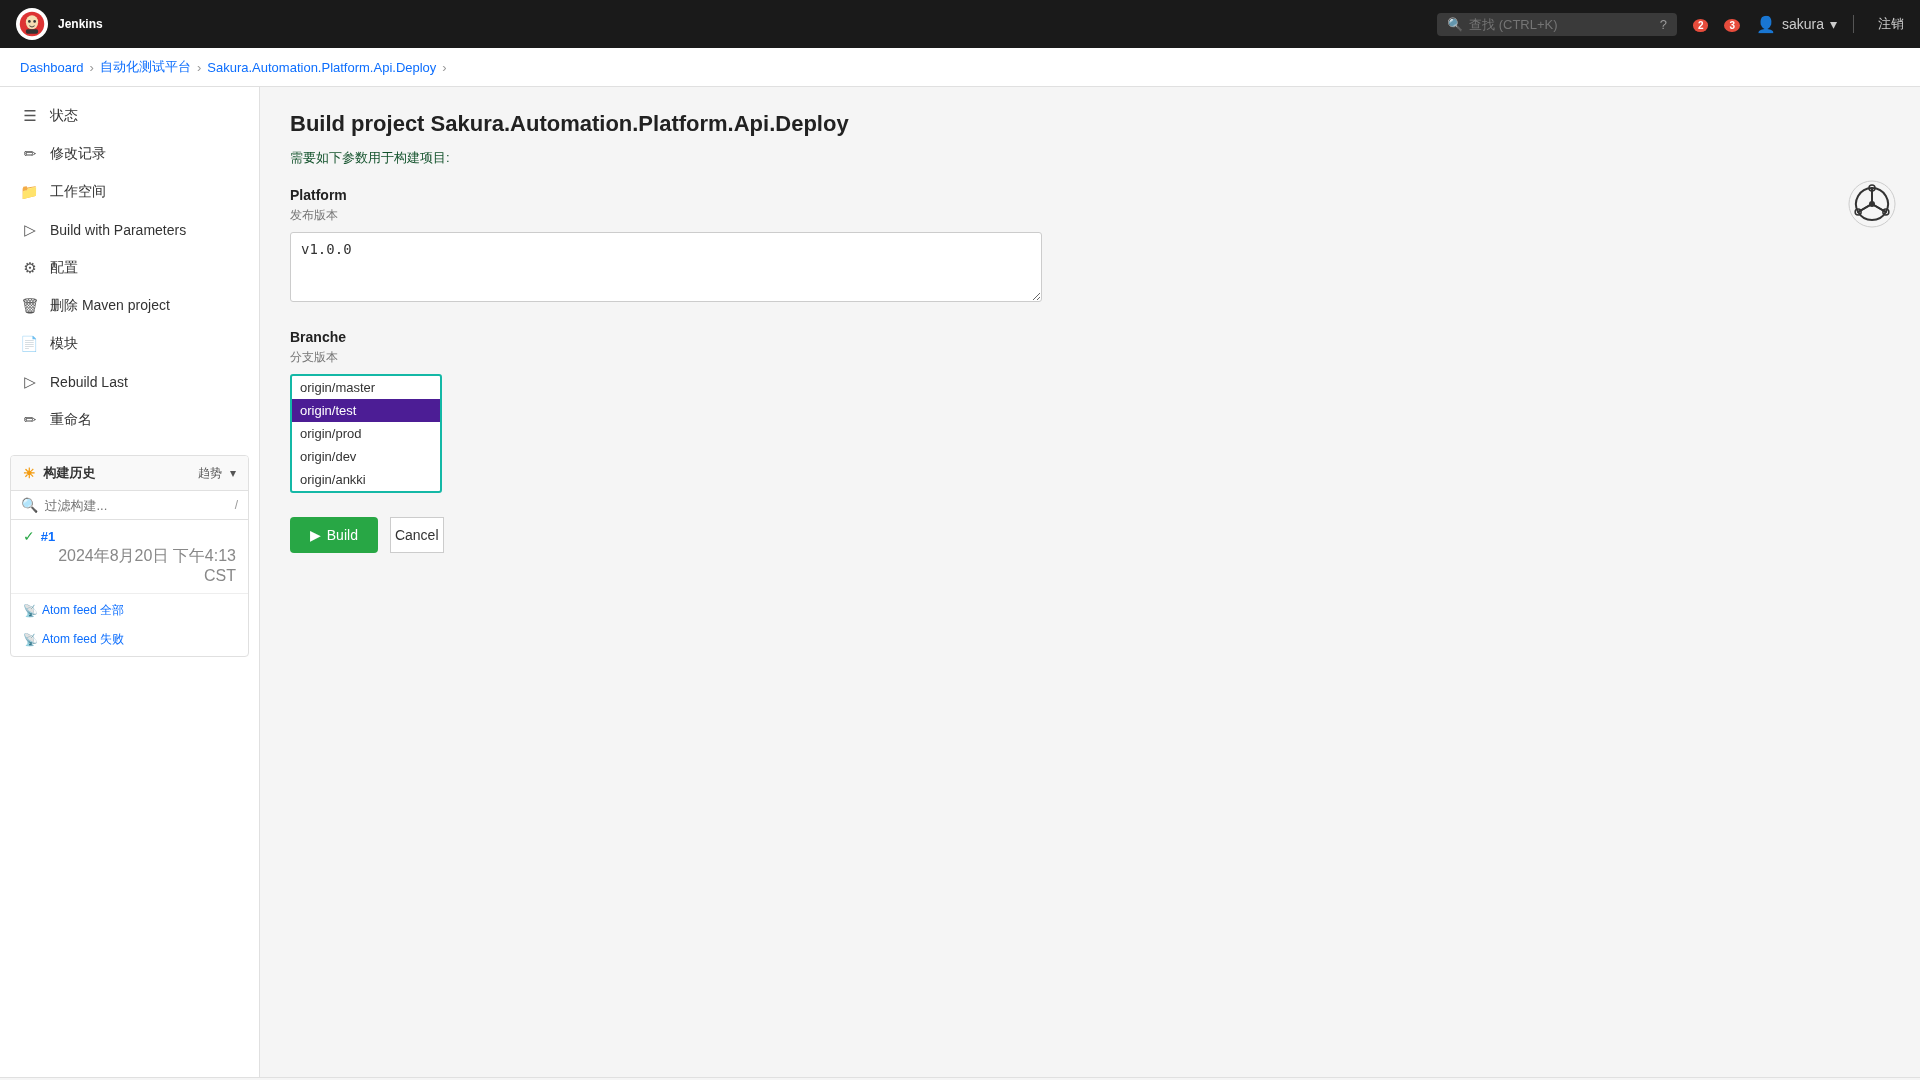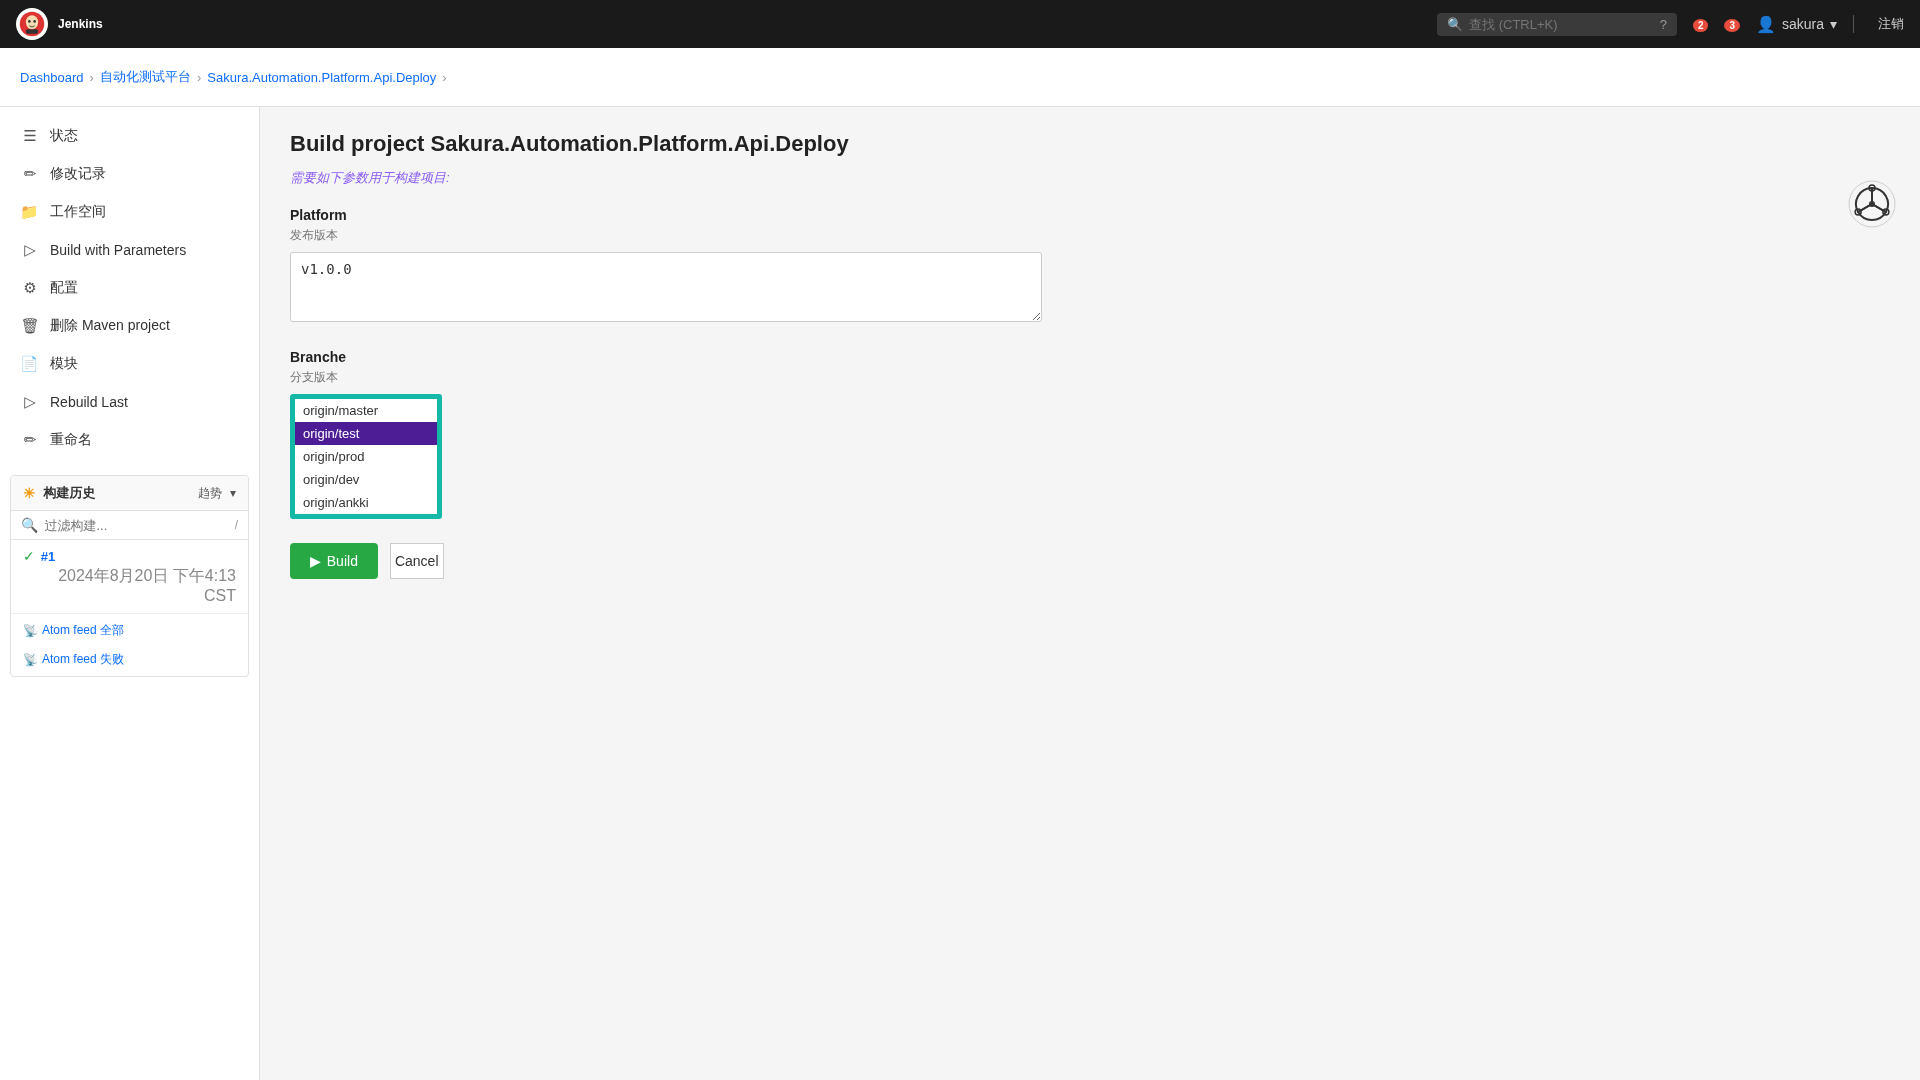--- a/index.html
+++ b/index.html
@@ -40,21 +40,21 @@
       font-size: 10px; padding: 1px 5px; font-weight: bold;
     }
     .security-badge { background: #e74c3c; color: #fff; border-radius: 50%; font-size: 10px; padding: 1px 5px; font-weight: bold; cursor: pointer; }
     .user-menu { display: flex; align-items: center; gap: 6px; color: #ccc; cursor: pointer; }
     .user-icon { font-size: 16px; }
     .logout-btn { color: #ccc; font-size: 13px; cursor: pointer; border-left: 1px solid #555; padding-left: 24px; }
 
     
     .breadcrumb {
       background: #fff;
-      padding: 20px 20px;
+      padding: 10px 20px;
       margin-top: 48px;
       border-bottom: 1px solid #e0e0e0;
       display: flex; align-items: center; gap: 6px;
       font-size: 13px;
     }
     .breadcrumb a { color: #0d6efd; text-decoration: none; }
     .breadcrumb-sep { color: #999; }
 
     
     .layout { display: flex; margin-top: 0; min-height: calc(100vh - 90px); }
@@ -84,23 +84,22 @@
       background: #f5f5f5;
     }
     .page-title {
       font-size: 22px;
       font-weight: 600;
       color: #222;
       margin-bottom: 12px;
     }
     .subtitle {
       font-size: 13px;
-      color: #8b5cf6;
+      color: #14532d;
       margin-bottom: 20px;
-      font-style: italic;
     }
     .form-section { margin-bottom: 24px; }
     .form-label {
       font-size: 14px;
       font-weight: 600;
       color: #222;
       margin-bottom: 4px;
     }
     .form-sublabel {
       font-size: 12px;
@@ -115,21 +114,21 @@
       border-radius: 3px;
       font-size: 14px;
       resize: vertical;
       outline: none;
       background: #fff;
       color: #333;
     }
 
     .branch-select {
       width: 152px;
-      border: 5px solid #14b8a6;
+      border: 2px solid #14b8a6;
       border-radius: 3px;
       background: #fff;
       overflow: hidden;
     }
     .branch-option {
       padding: 4px 8px;
       font-size: 13px;
       cursor: pointer;
       color: #333;
     }

